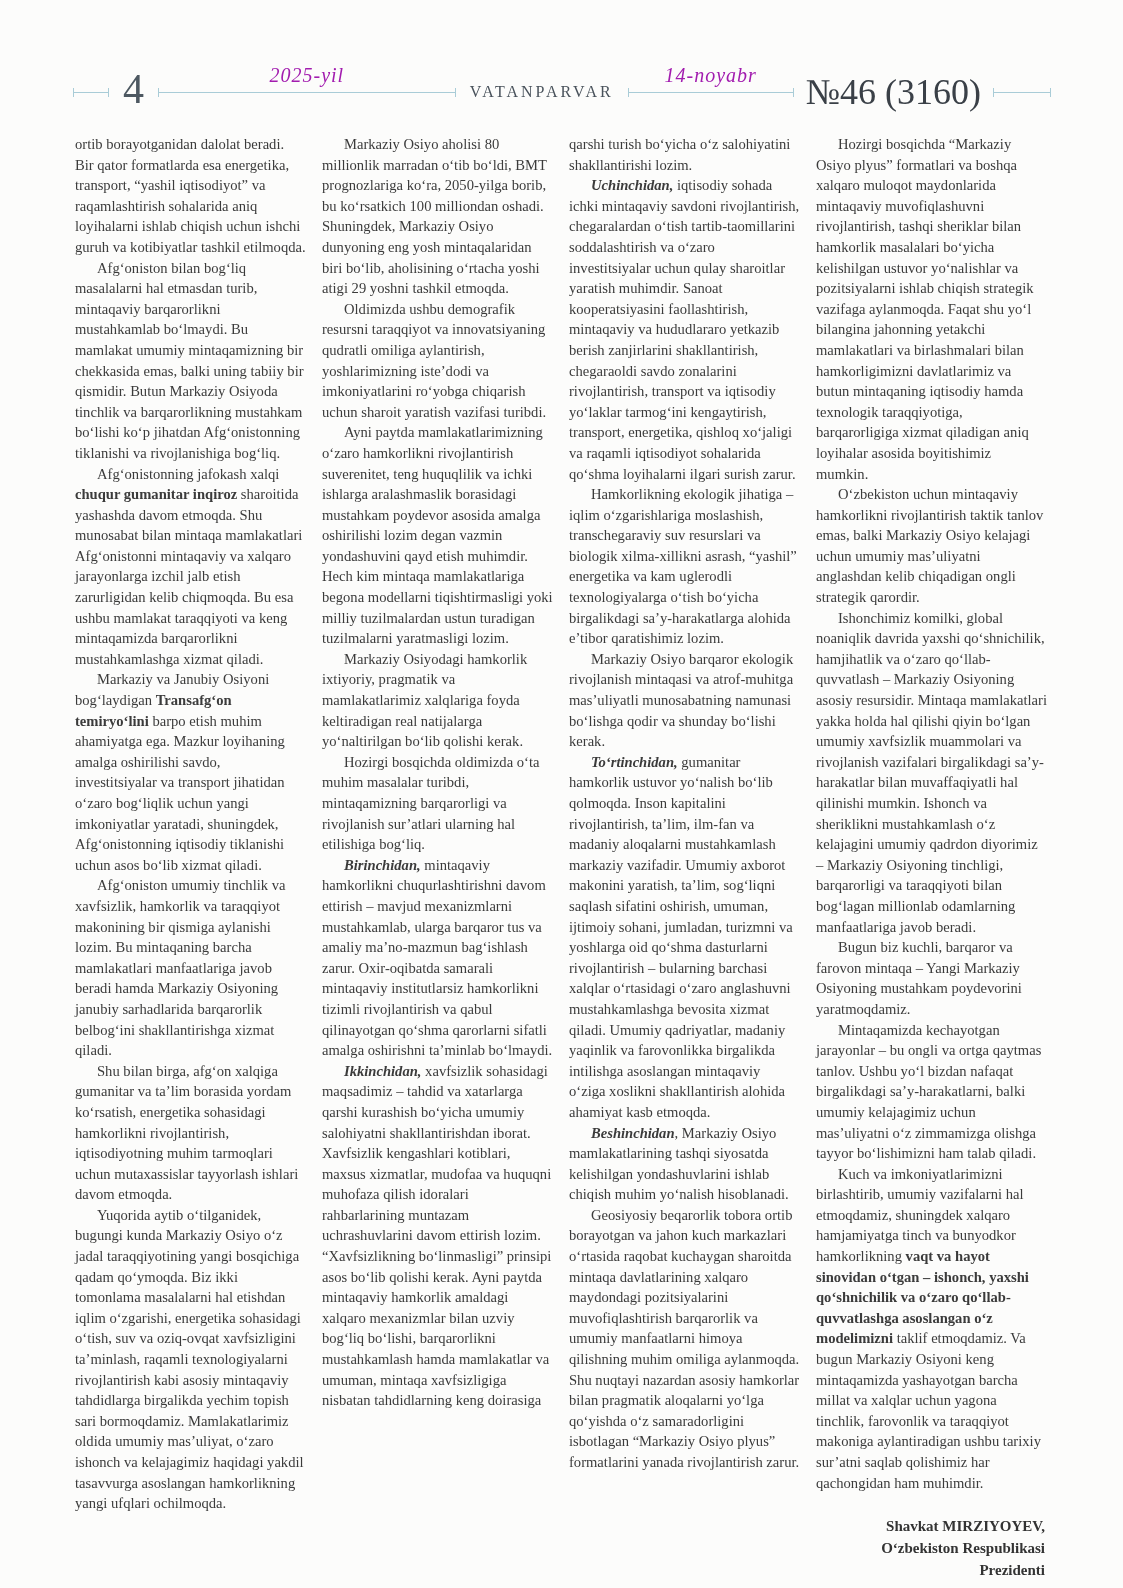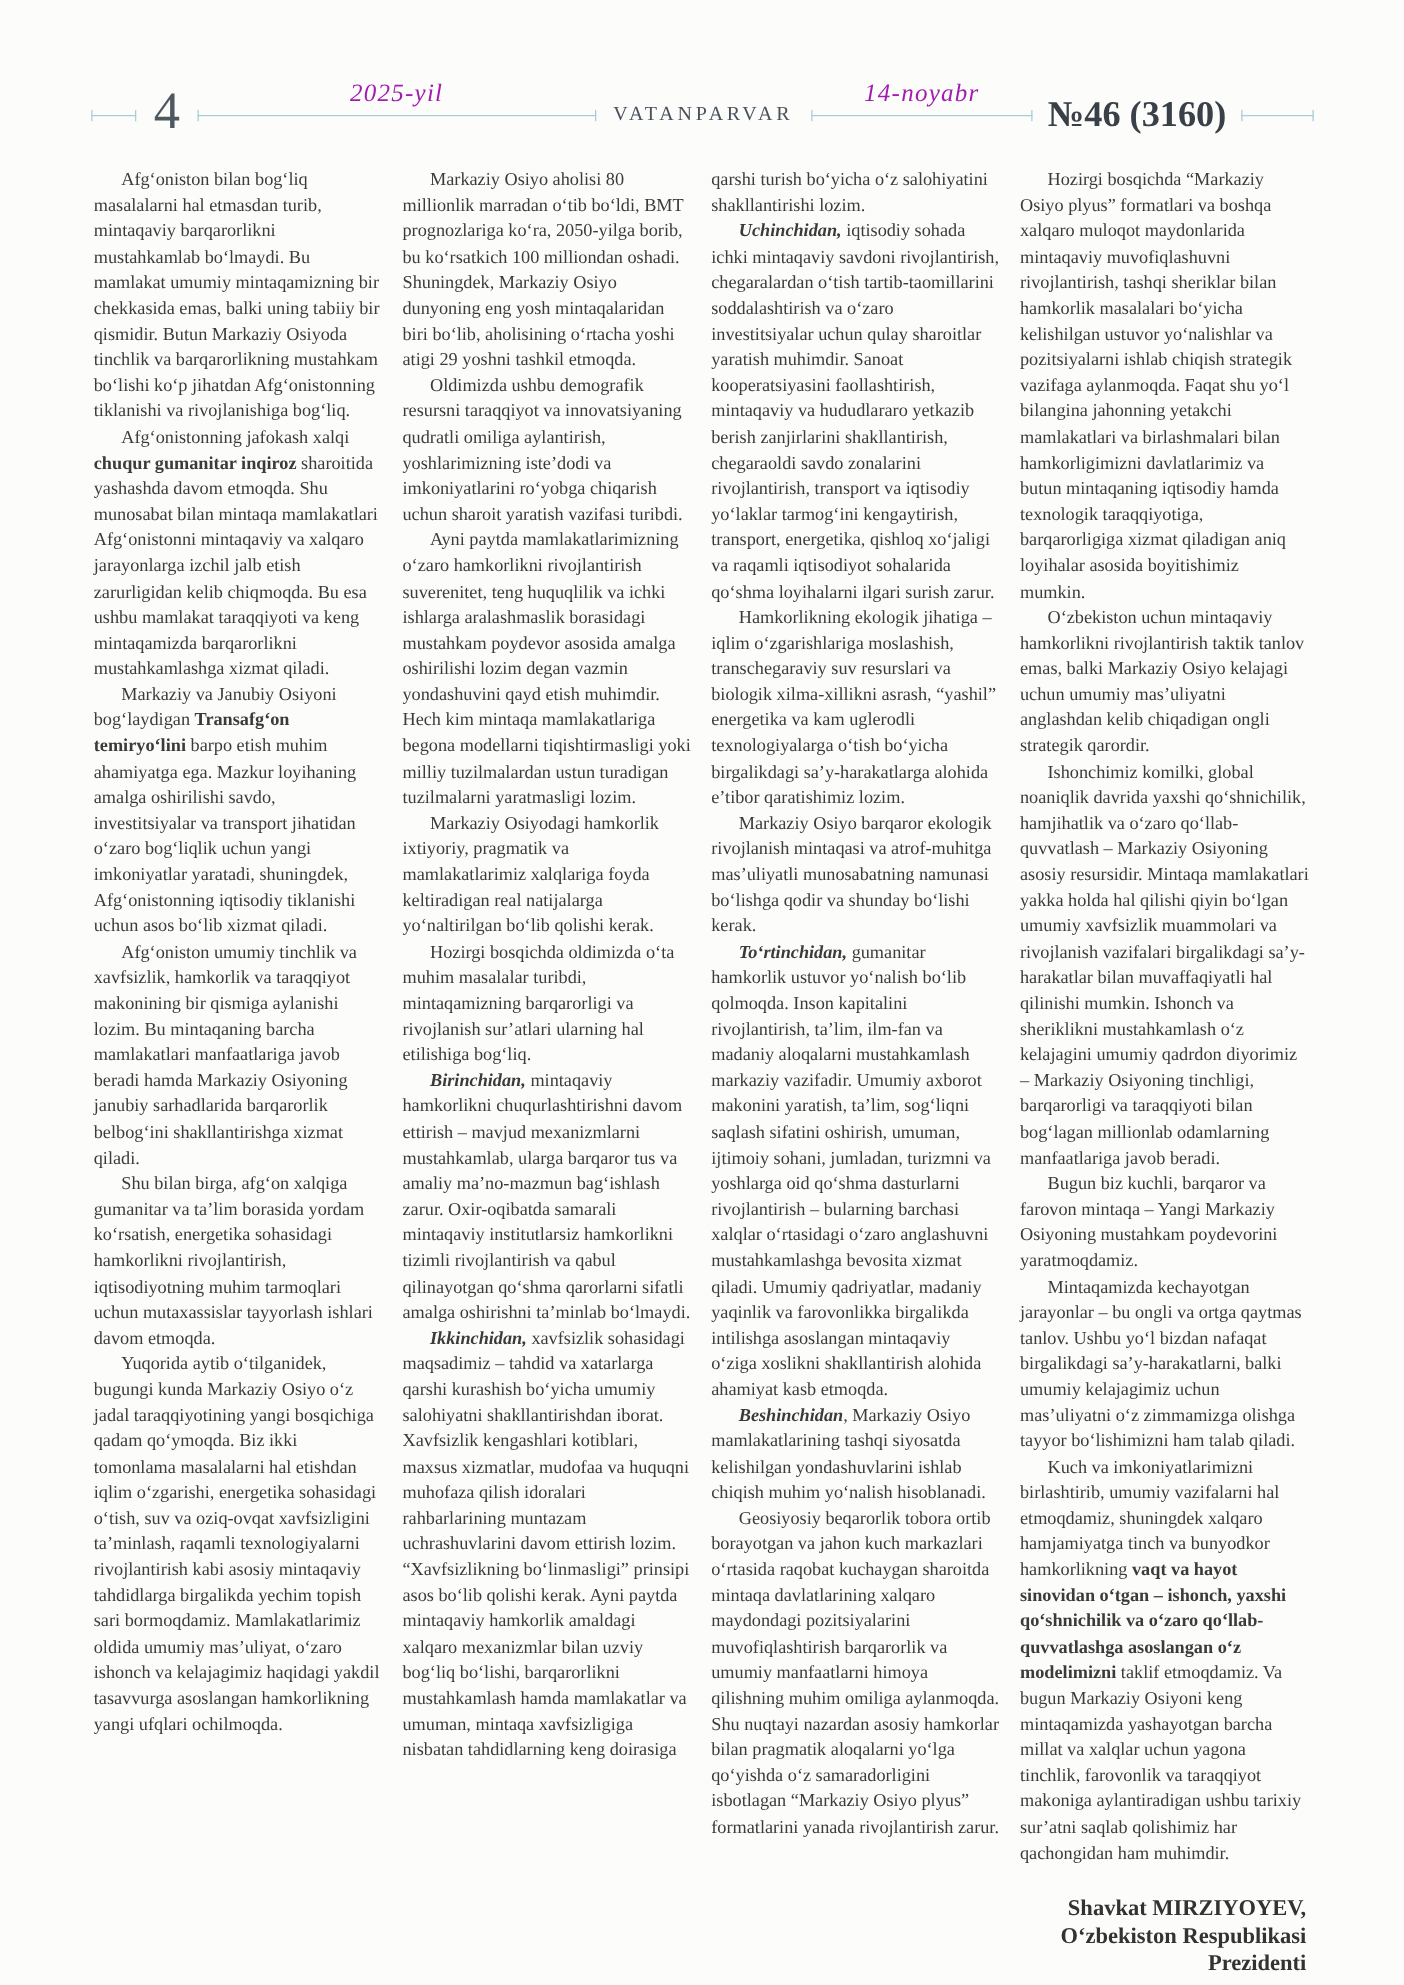--- a/index.html
+++ b/index.html
@@ -39,37 +39,37 @@
   .rule-mid2{flex:2.9;}
   .page-num{
     font-size:42px;color:var(--header-text);line-height:1;
     padding:0 4px 6px 4px;flex:none;
   }
   .masthead-title{
     font-size:16px;letter-spacing:3px;color:#49525b;flex:none;
     padding:0 4px;font-variant:small-caps;
   }
   .issue-no{
-    font-size:29px;font-weight:bold;color:#3a4047;flex:none;padding:0 2px;
+    font-size:36px;font-weight:normal;color:#3a4047;flex:none;padding:0 2px;
   }
   
   .columns{
     display:flex;gap:16px;margin:16px 76px 0 75px;
   }
   .col{flex:1;min-width:0;}
   .para{
     font-size:14.6px;line-height:20.6px;color:var(--text-color);
     text-align:left;
   }
   .para.indent{text-indent:22px;}
   .seg-bold{font-weight:bold;}
   .seg-bolditalic{font-weight:bold;font-style:italic;}
   .signature{
     margin-top:22px;text-align:right;font-weight:bold;
-    font-size:18px;line-height:22px;color:#333;padding-right:2px;
+    font-size:15px;line-height:22px;color:#333;padding-right:2px;
   }
 </style>
 </head>
 <body>
 
 <div class="page">
 
   <div class="masthead-row">
     <div class="rule rule-fixed-l"></div>
     <div class="page-num">4</div>
@@ -79,20 +79,21 @@
     <div class="masthead-title">VATANPARVAR</div>
     <div class="rule rule-labeled rule-mid2">
       <span class="rule-label">14-noyabr</span>
     </div>
     <div class="issue-no">№46 (3160)</div>
     <div class="rule rule-fixed-r"></div>
   </div>
 
   <div class="columns">
     <div class="col">
+        <p class="para"><span class="seg-normal">ortib borayotganidan dalolat beradi. Bir qator formatlarda esa energetika, transport, “yashil iqtisodiyot” va raqamlashtirish sohalarida aniq loyihalarni ishlab chiqish uchun ishchi guruh va kotibiyatlar tashkil etilmoqda.</span></p>
         <p class="para indent"><span class="seg-normal">Afg‘oniston bilan bog‘liq masalalarni hal etmasdan turib, mintaqaviy barqarorlikni mustahkamlab bo‘lmaydi. Bu mamlakat umumiy mintaqamizning bir chekkasida emas, balki uning tabiiy bir qismidir. Butun Markaziy Osiyoda tinchlik va barqarorlikning mustahkam bo‘lishi ko‘p jihatdan Afg‘onistonning tiklanishi va rivojlanishiga bog‘liq.</span></p>
         <p class="para indent"><span class="seg-normal">Afg‘onistonning jafokash xalqi </span><span class="seg-bold">chuqur gumanitar inqiroz</span><span class="seg-normal"> sharoitida yashashda davom etmoqda. Shu munosabat bilan mintaqa mamlakatlari Afg‘onistonni mintaqaviy va xalqaro jarayonlarga izchil jalb etish zarurligidan kelib chiqmoqda. Bu esa ushbu mamlakat taraqqiyoti va keng mintaqamizda barqarorlikni mustahkamlashga xizmat qiladi.</span></p>
         <p class="para indent"><span class="seg-normal">Markaziy va Janubiy Osiyoni bog‘laydigan </span><span class="seg-bold">Transafg‘on temiryo‘lini</span><span class="seg-normal"> barpo etish muhim ahamiyatga ega. Mazkur loyihaning amalga oshirilishi savdo, investitsiyalar va transport jihatidan o‘zaro bog‘liqlik uchun yangi imkoniyatlar yaratadi, shuningdek, Afg‘onistonning iqtisodiy tiklanishi uchun asos bo‘lib xizmat qiladi.</span></p>
         <p class="para indent"><span class="seg-normal">Afg‘oniston umumiy tinchlik va xavfsizlik, hamkorlik va taraqqiyot makonining bir qismiga aylanishi lozim. Bu mintaqaning barcha mamlakatlari manfaatlariga javob beradi hamda Markaziy Osiyoning janubiy sarhadlarida barqarorlik belbog‘ini shakllantirishga xizmat qiladi.</span></p>
         <p class="para indent"><span class="seg-normal">Shu bilan birga, afg‘on xalqiga gumanitar va ta’lim borasida yordam ko‘rsatish, energetika sohasidagi hamkorlikni rivojlantirish, iqtisodiyotning muhim tarmoqlari uchun mutaxassislar tayyorlash ishlari davom etmoqda.</span></p>
         <p class="para indent"><span class="seg-normal">Yuqorida aytib o‘tilganidek, bugungi kunda Markaziy Osiyo o‘z jadal taraqqiyotining yangi bosqichiga qadam qo‘ymoqda. Biz ikki tomonlama masalalarni hal etishdan iqlim o‘zgarishi, energetika sohasidagi o‘tish, suv va oziq-ovqat xavfsizligini ta’minlash, raqamli texnologiyalarni rivojlantirish kabi asosiy mintaqaviy tahdidlarga birgalikda yechim topish sari bormoqdamiz. Mamlakatlarimiz oldida umumiy mas’uliyat, o‘zaro ishonch va kelajagimiz haqidagi yakdil tasavvurga asoslangan hamkorlikning yangi ufqlari ochilmoqda.</span></p>
       </div>
     <div class="col">
         <p class="para indent"><span class="seg-normal">Markaziy Osiyo aholisi 80 millionlik marradan o‘tib bo‘ldi, BMT prognozlariga ko‘ra, 2050-yilga borib, bu ko‘rsatkich 100 milliondan oshadi. Shuningdek, Markaziy Osiyo dunyoning eng yosh mintaqalaridan biri bo‘lib, aholisining o‘rtacha yoshi atigi 29 yoshni tashkil etmoqda.</span></p>
         <p class="para indent"><span class="seg-normal">Oldimizda ushbu demografik resursni taraqqiyot va innovatsiyaning qudratli omiliga aylantirish, yoshlarimizning iste’dodi va imkoniyatlarini ro‘yobga chiqarish uchun sharoit yaratish vazifasi turibdi.</span></p>

